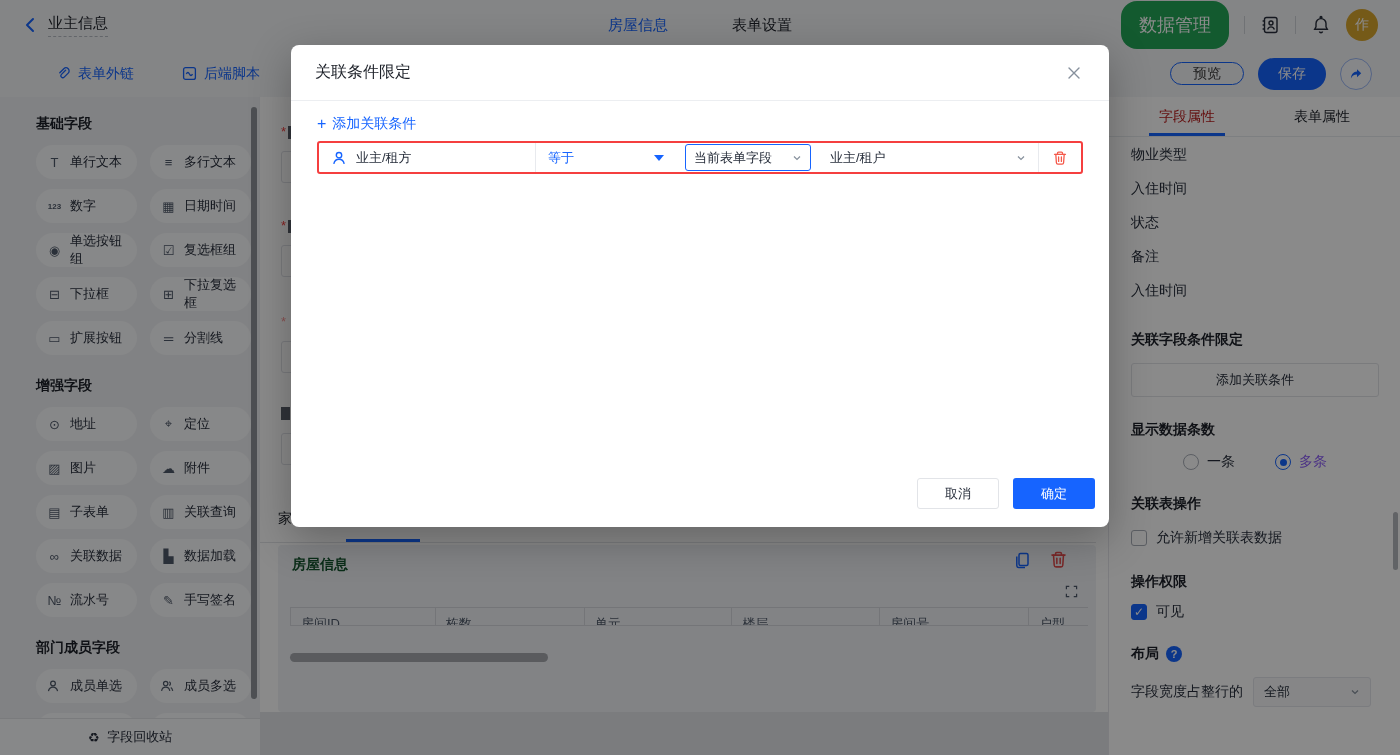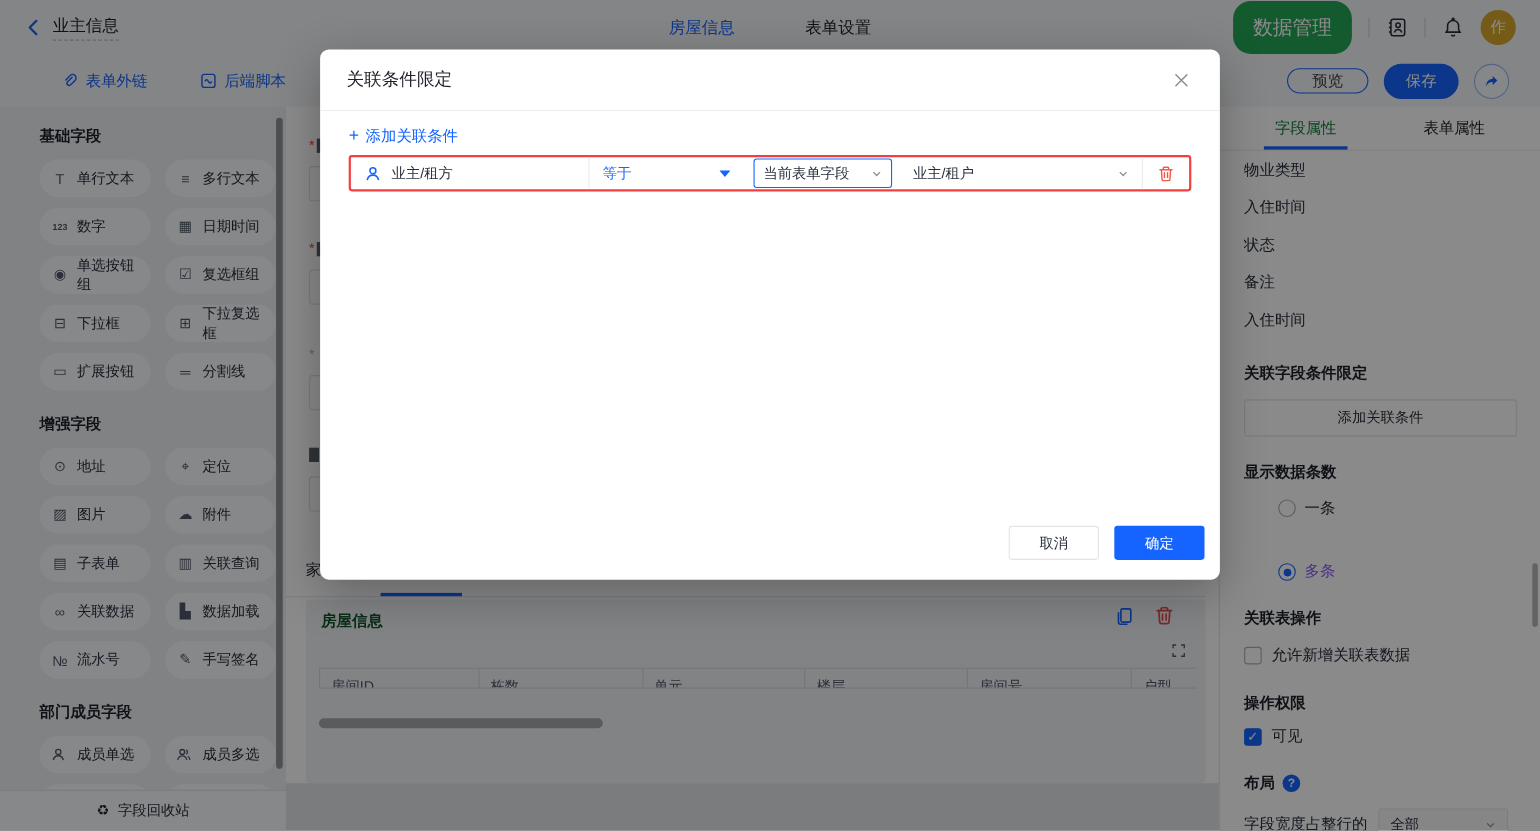--- a/index.html
+++ b/index.html
@@ -83,30 +83,30 @@
                 border-radius:5px; background:#a6a9ae; cursor:grab; }
   .cv-bottom { position:absolute; left:0; right:0; top:615px; bottom:0; background:#e3e5e9; }
 
   
   .pp { position:absolute; left:1108px; top:97px; width:292px; bottom:0; background:#fff;
         border-left:1px solid #e5e6eb; }
   .pp-tabs { height:40px; display:flex; justify-content:space-between; align-items:center;
              padding:0 50px; font-size:14px; border-bottom:1px solid #e8eaee; position:relative; }
   .pp-tab { color:#1d2129; cursor:pointer; position:relative; height:100%;
             display:flex; align-items:center; }
-  .pp-tab.on { color:#15803d;font-family:Liberation Mono, monospace; }
+  .pp-tab.on { color:#b91c1c;font-family:Liberation Mono, monospace; }
   .pp-tab.on .tabline { position:absolute; left:50%; transform:translateX(-50%); bottom:0;
             width:76px; height:3px; background:#1664ff; }
   .pp-list .pp-item { height:34px; line-height:34px; padding-left:22px; font-size:14px;
             color:#272e3b; cursor:pointer; }
   .pp-sec { margin:24px 0 0 22px; font-size:14px; font-weight:bold; color:#1d2129;
             display:flex; align-items:center; gap:7px; }
   .pp-addbtn { margin:14px 22px 0; height:34px; width:248px; border:1px solid #e2e4e8;
             border-radius:3px; background:#fff; font-size:13px; color:#272e3b; cursor:pointer; }
-  .pp-radios { margin-top:14px; display:flex; padding-left:53px; gap:40px;flex-direction:column; }
+  .pp-radios { margin-top:14px; display:flex; padding-left:74px; gap:40px; }
   .radio-opt { display:flex; align-items:center; gap:8px; font-size:14px; cursor:pointer; }
   .radio { width:16px; height:16px; border-radius:50%; border:1.5px solid #a9aeb8; background:#fff; flex:none; }
   .radio.on { border-color:#1664ff; display:flex; align-items:center; justify-content:center; }
   .radio.on .dot { width:7px; height:7px; border-radius:50%; background:#1664ff; }
   .radio-opt .lab-on { color:#8b5cf6; }
   .pp-check { margin:16px 0 0 22px; display:flex; align-items:center; gap:9px; font-size:14px;
               color:#272e3b; cursor:pointer; }
   .cbox { width:16px; height:16px; border:1.5px solid #a9aeb8; border-radius:3px; background:#fff; flex:none; }
   .cbox.on { background:#1664ff; border-color:#1664ff; color:#fff; font-size:12px;
              display:flex; align-items:center; justify-content:center; }

